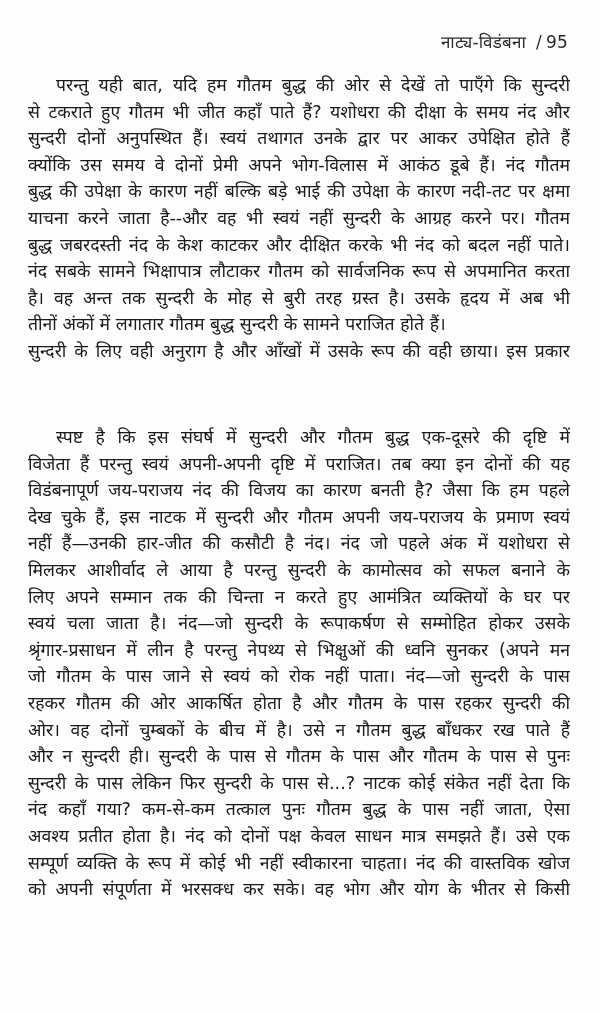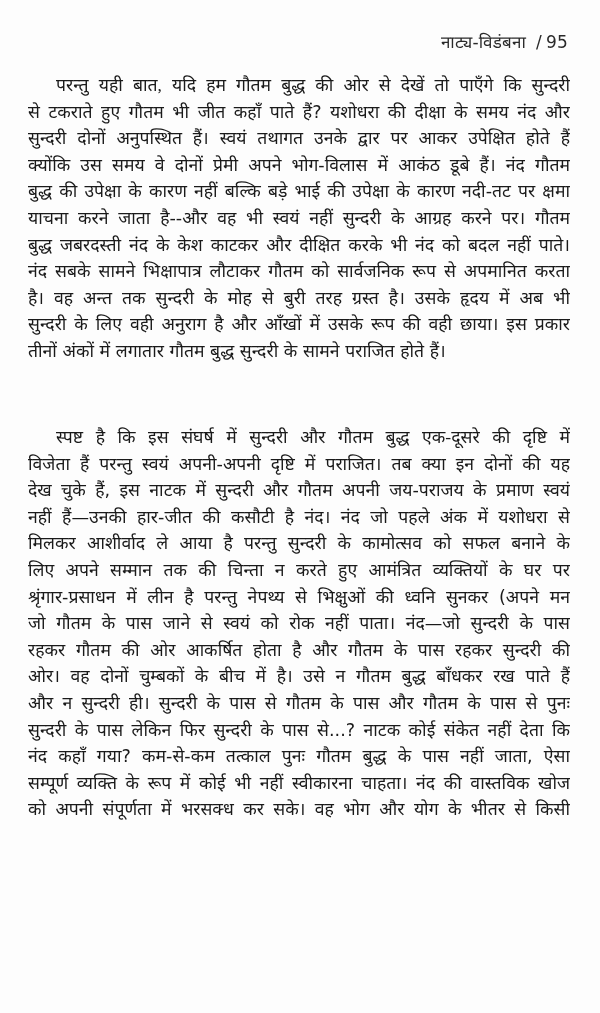--- a/index.html
+++ b/index.html
@@ -50,21 +50,20 @@
     text-align: justify;
     text-align-last: justify;
     height: 26.6px;
     overflow: hidden;
   }
   .line.last {
     text-align-last: left;
   }
   .line.indent {
     padding-left: 28px;
-    font-family: Liberation Serif, serif;
   }
   .para1 { top: 72px; }
   .para2 { top: 404px; margin-top: 20px; }
 </style>
 </head>
 <body>
 
 <div class="page">
 
   <div class="running-head">
@@ -74,35 +73,38 @@
   <div class="body-text para1">
     <span class="line indent">परन्तु यही बात, यदि हम गौतम बुद्ध की ओर से देखें तो पाएँगे कि सुन्दरी</span>
     <span class="line">से टकराते हुए गौतम भी जीत कहाँ पाते हैं? यशोधरा की दीक्षा के समय नंद और</span>
     <span class="line">सुन्दरी दोनों अनुपस्थित हैं। स्वयं तथागत उनके द्वार पर आकर उपेक्षित होते हैं</span>
     <span class="line">क्योंकि उस समय वे दोनों प्रेमी अपने भोग-विलास में आकंठ डूबे हैं। नंद गौतम</span>
     <span class="line">बुद्ध की उपेक्षा के कारण नहीं बल्कि बड़े भाई की उपेक्षा के कारण नदी-तट पर क्षमा</span>
     <span class="line">याचना करने जाता है--और वह भी स्वयं नहीं सुन्दरी के आग्रह करने पर। गौतम</span>
     <span class="line">बुद्ध जबरदस्ती नंद के केश काटकर और दीक्षित करके भी नंद को बदल नहीं पाते।</span>
     <span class="line">नंद सबके सामने भिक्षापात्र लौटाकर गौतम को सार्वजनिक रूप से अपमानित करता</span>
     <span class="line">है। वह अन्त तक सुन्दरी के मोह से बुरी तरह ग्रस्त है। उसके हृदय में अब भी</span>
+    <span class="line last">तीनों अंकों में लगातार गौतम बुद्ध सुन्दरी के सामने पराजित होते हैं।</span>
     <span class="line">सुन्दरी के लिए वही अनुराग है और आँखों में उसके रूप की वही छाया। इस प्रकार</span>
-    <span class="line last">तीनों अंकों में लगातार गौतम बुद्ध सुन्दरी के सामने पराजित होते हैं।</span>
   </div>
 
   <div class="body-text para2">
     <span class="line indent">स्पष्ट है कि इस संघर्ष में सुन्दरी और गौतम बुद्ध एक-दूसरे की दृष्टि में</span>
     <span class="line">विजेता हैं परन्तु स्वयं अपनी-अपनी दृष्टि में पराजित। तब क्या इन दोनों की यह</span>
+    <span class="line">विडंबनापूर्ण जय-पराजय नंद की विजय का कारण बनती है? जैसा कि हम पहले</span>
     <span class="line">देख चुके हैं, इस नाटक में सुन्दरी और गौतम अपनी जय-पराजय के प्रमाण स्वयं</span>
     <span class="line">नहीं हैं—उनकी हार-जीत की कसौटी है नंद। नंद जो पहले अंक में यशोधरा से</span>
     <span class="line">मिलकर आशीर्वाद ले आया है परन्तु सुन्दरी के कामोत्सव को सफल बनाने के</span>
     <span class="line">लिए अपने सम्मान तक की चिन्ता न करते हुए आमंत्रित व्यक्तियों के घर पर</span>
+    <span class="line">स्वयं चला जाता है। नंद—जो सुन्दरी के रूपाकर्षण से सम्मोहित होकर उसके</span>
     <span class="line">श्रृंगार-प्रसाधन में लीन है परन्तु नेपथ्य से भिक्षुओं की ध्वनि सुनकर (अपने मन</span>
     <span class="line">जो गौतम के पास जाने से स्वयं को रोक नहीं पाता। नंद—जो सुन्दरी के पास</span>
     <span class="line">रहकर गौतम की ओर आकर्षित होता है और गौतम के पास रहकर सुन्दरी की</span>
     <span class="line">ओर। वह दोनों चुम्बकों के बीच में है। उसे न गौतम बुद्ध बाँधकर रख पाते हैं</span>
     <span class="line">और न सुन्दरी ही। सुन्दरी के पास से गौतम के पास और गौतम के पास से पुनः</span>
     <span class="line">सुन्दरी के पास लेकिन फिर सुन्दरी के पास से...? नाटक कोई संकेत नहीं देता कि</span>
     <span class="line">नंद कहाँ गया? कम-से-कम तत्काल पुनः गौतम बुद्ध के पास नहीं जाता, ऐसा</span>
+    <span class="line">अवश्य प्रतीत होता है। नंद को दोनों पक्ष केवल साधन मात्र समझते हैं। उसे एक</span>
     <span class="line">सम्पूर्ण व्यक्ति के रूप में कोई भी नहीं स्वीकारना चाहता। नंद की वास्तविक खोज</span>
     <span class="line">को अपनी संपूर्णता में भरसक्ध कर सके। वह भोग और योग के भीतर से किसी</span>
   </div>
 
 </div>
 
 </body></html>

